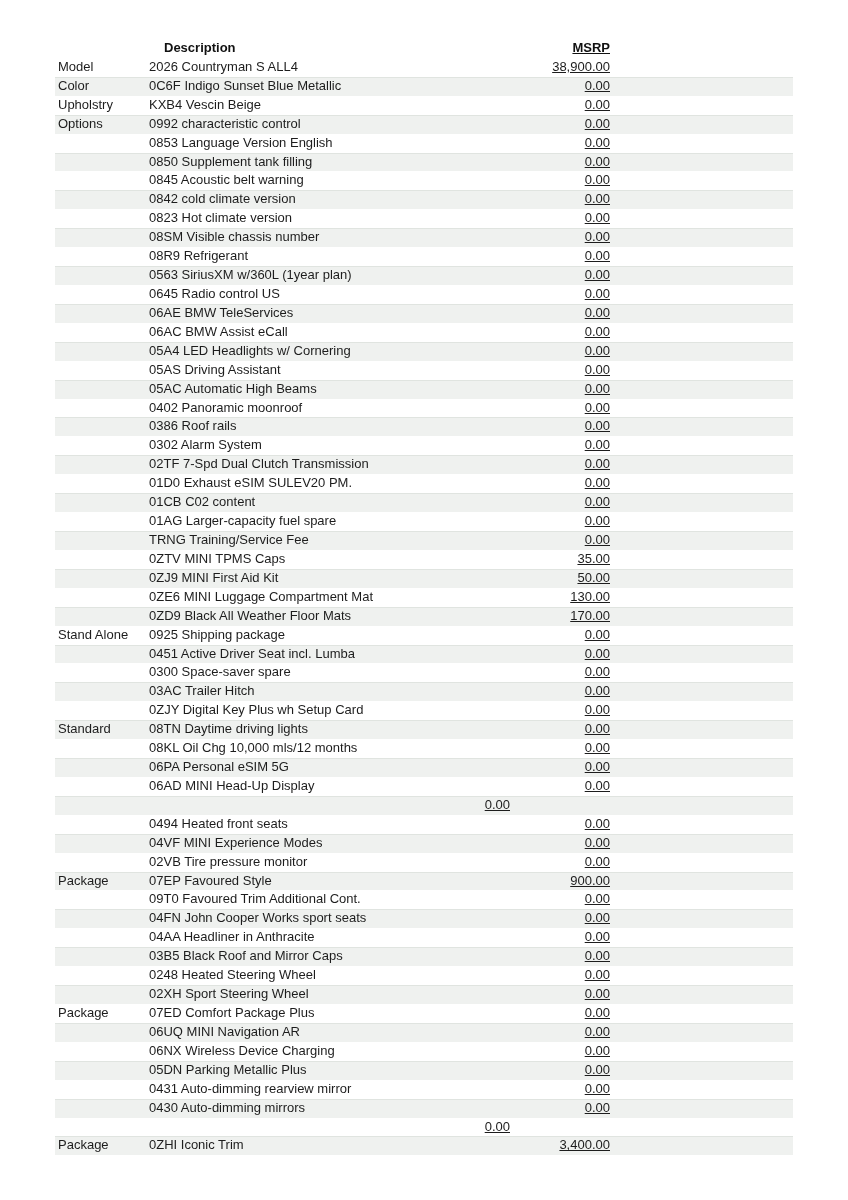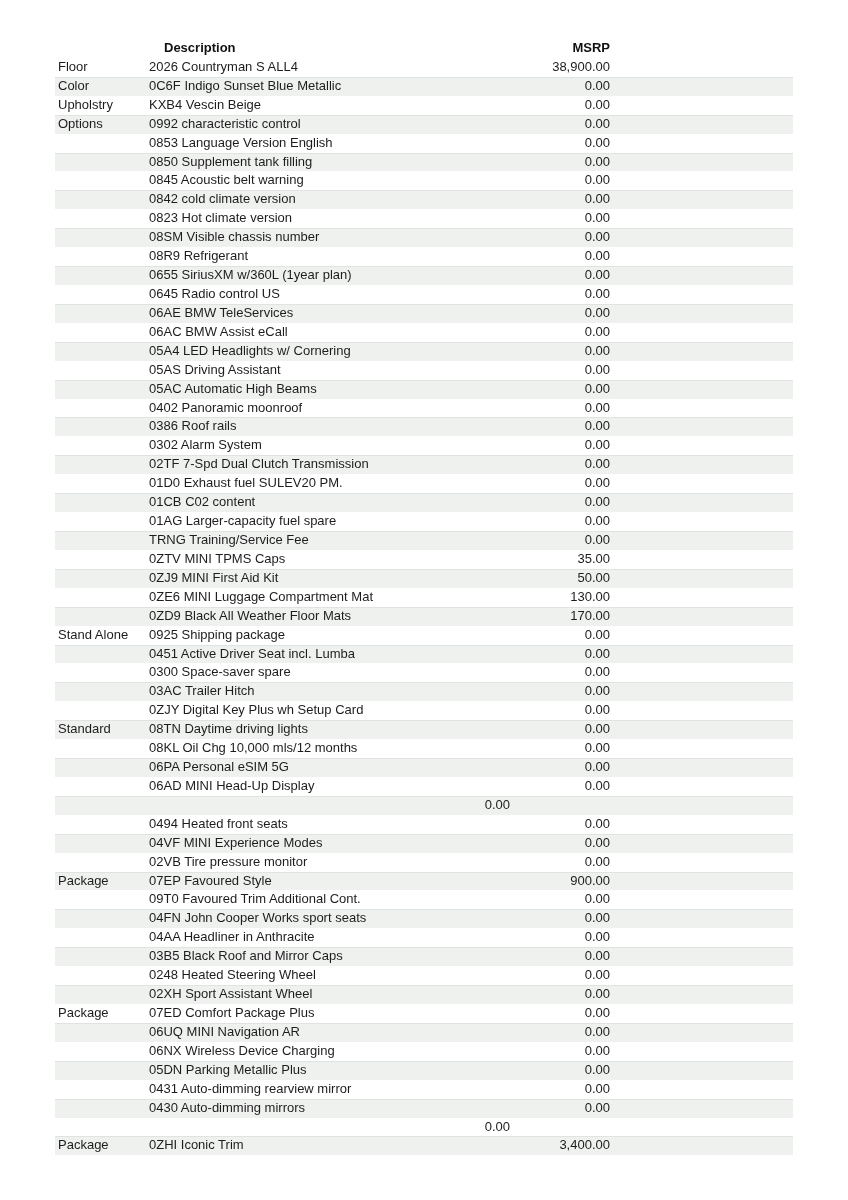--- a/index.html
+++ b/index.html
@@ -41,20 +41,21 @@
     box-shadow: inset 0 1px 0 #e0e4e0;
   }
   .cell {
     overflow: hidden;
   }
   .cell.label {
     padding-left: 3px;
   }
   .cell.msrp {
     text-align: right;
+    text-decoration: underline;
   }
   .row.header .desc,
   .row.header .msrp {
     font-weight: bold;
     color: #111111;
     padding-left: 15px;
   }
 </style>
 </head>
 <body>
@@ -62,21 +63,21 @@
 <div class="page">
   <div class="sheet-table">
     <div class="row header">
       <div class="cell label"></div>
       <div class="cell desc">Description</div>
       <div class="cell msrp">MSRP</div>
       <div class="cell spacer"></div>
     </div>
 
   <div class="row">
-    <div class="cell label">Floor</div>
+    <div class="cell label">Model</div>
     <div class="cell desc">2026 Countryman S ALL4</div>
     <div class="cell msrp">38,900.00</div>
     <div class="cell spacer"></div>
   </div>
 
   <div class="row alt">
     <div class="cell label">Color</div>
     <div class="cell desc">0C6F Indigo Sunset Blue Metallic</div>
     <div class="cell msrp">0.00</div>
     <div class="cell spacer"></div>
@@ -140,21 +141,21 @@
 
   <div class="row">
     <div class="cell label"></div>
     <div class="cell desc">08R9 Refrigerant</div>
     <div class="cell msrp">0.00</div>
     <div class="cell spacer"></div>
   </div>
 
   <div class="row alt">
     <div class="cell label"></div>
-    <div class="cell desc">0655 SiriusXM w/360L (1year plan)</div>
+    <div class="cell desc">0563 SiriusXM w/360L (1year plan)</div>
     <div class="cell msrp">0.00</div>
     <div class="cell spacer"></div>
   </div>
 
   <div class="row">
     <div class="cell label"></div>
     <div class="cell desc">0645 Radio control US</div>
     <div class="cell msrp">0.00</div>
     <div class="cell spacer"></div>
   </div>
@@ -217,21 +218,21 @@
 
   <div class="row alt">
     <div class="cell label"></div>
     <div class="cell desc">02TF 7-Spd Dual Clutch Transmission</div>
     <div class="cell msrp">0.00</div>
     <div class="cell spacer"></div>
   </div>
 
   <div class="row">
     <div class="cell label"></div>
-    <div class="cell desc">01D0 Exhaust fuel SULEV20 PM.</div>
+    <div class="cell desc">01D0 Exhaust eSIM SULEV20 PM.</div>
     <div class="cell msrp">0.00</div>
     <div class="cell spacer"></div>
   </div>
 
   <div class="row alt">
     <div class="cell label"></div>
     <div class="cell desc">01CB C02 content</div>
     <div class="cell msrp">0.00</div>
     <div class="cell spacer"></div>
   </div>
@@ -405,21 +406,21 @@
 
   <div class="row">
     <div class="cell label"></div>
     <div class="cell desc">0248 Heated Steering Wheel</div>
     <div class="cell msrp">0.00</div>
     <div class="cell spacer"></div>
   </div>
 
   <div class="row alt">
     <div class="cell label"></div>
-    <div class="cell desc">02XH Sport Assistant Wheel</div>
+    <div class="cell desc">02XH Sport Steering Wheel</div>
     <div class="cell msrp">0.00</div>
     <div class="cell spacer"></div>
   </div>
 
   <div class="row">
     <div class="cell label">Package</div>
     <div class="cell desc">07ED Comfort Package Plus</div>
     <div class="cell msrp">0.00</div>
     <div class="cell spacer"></div>
   </div>

